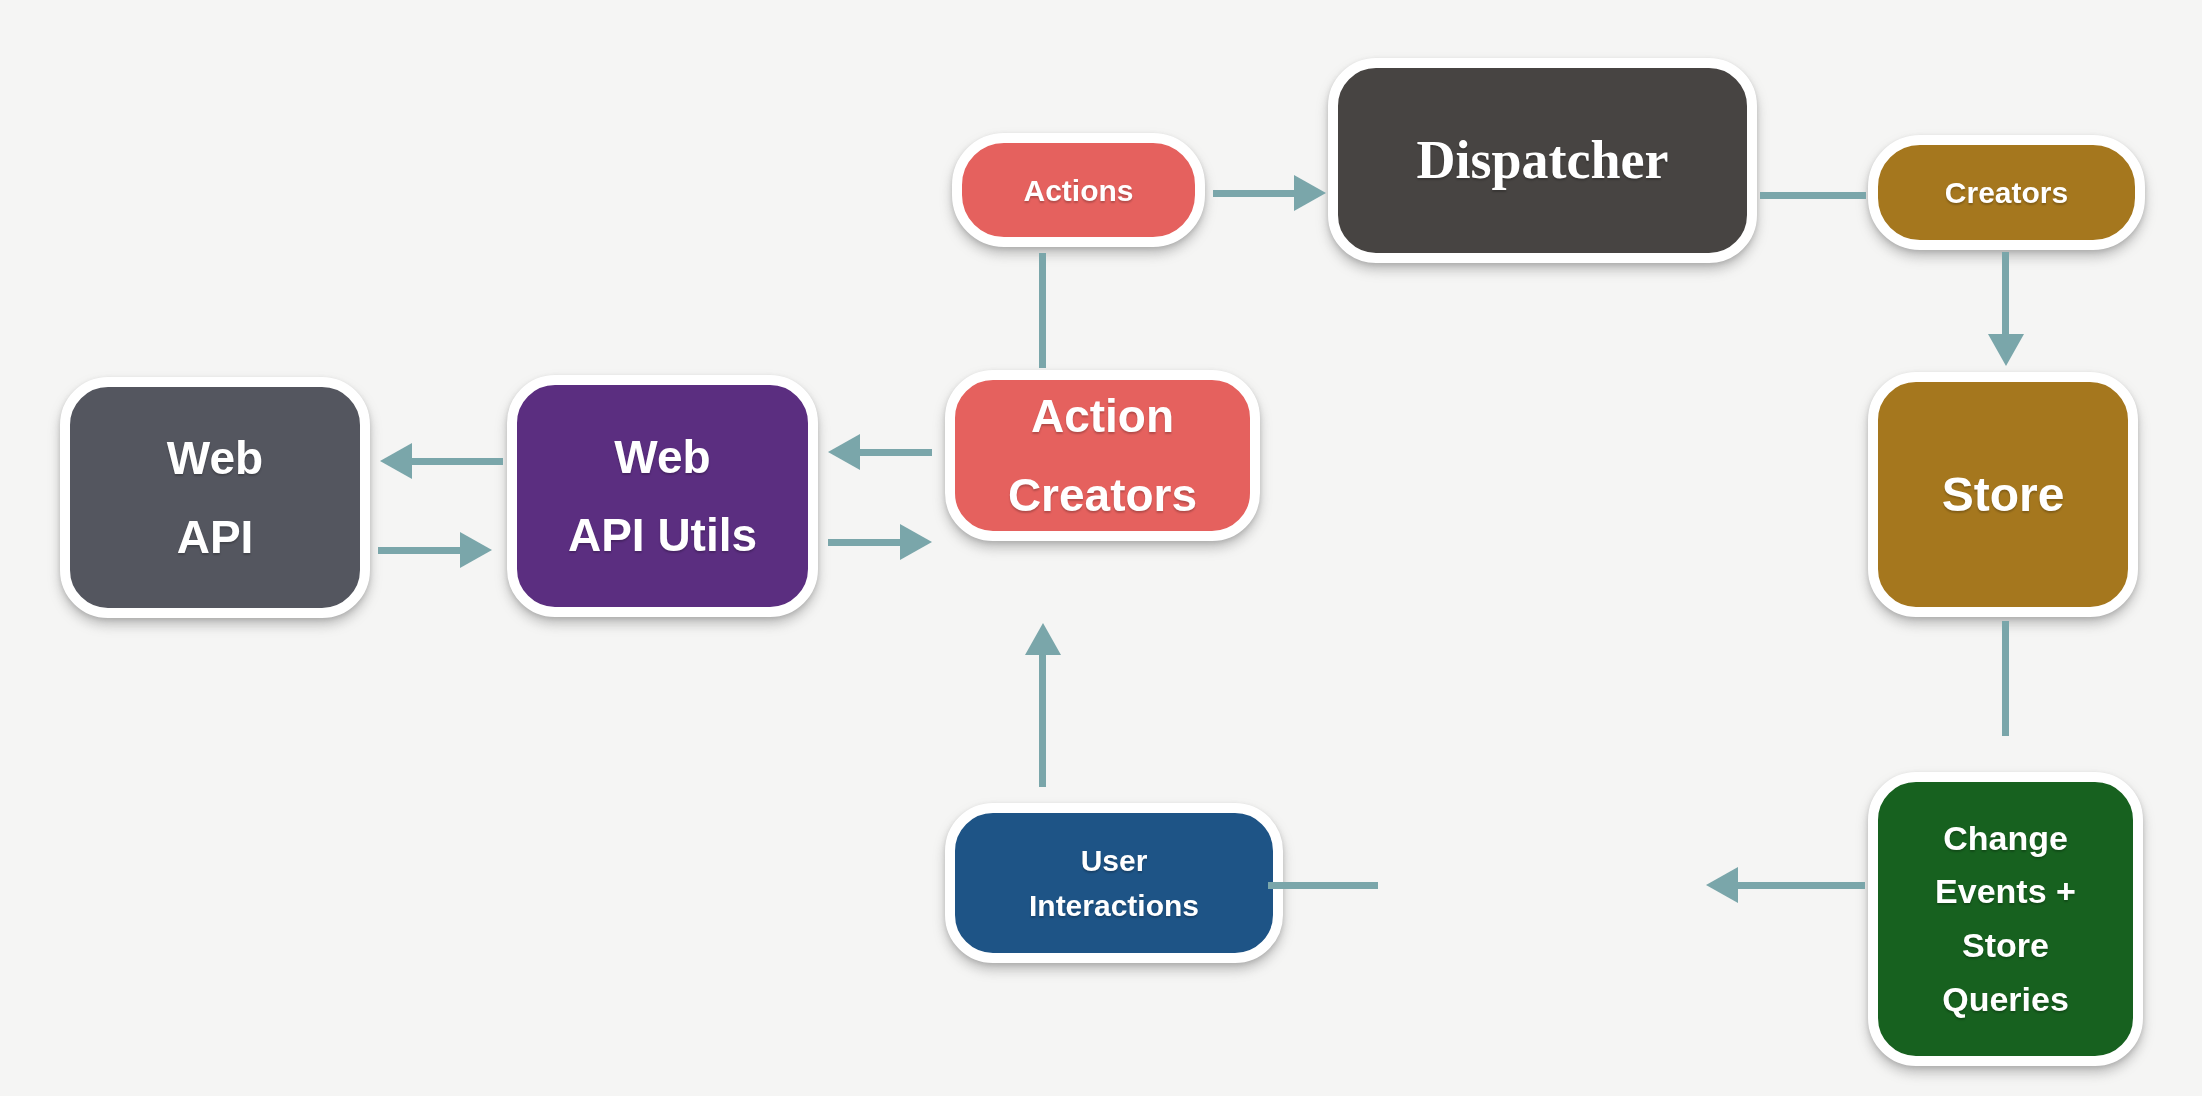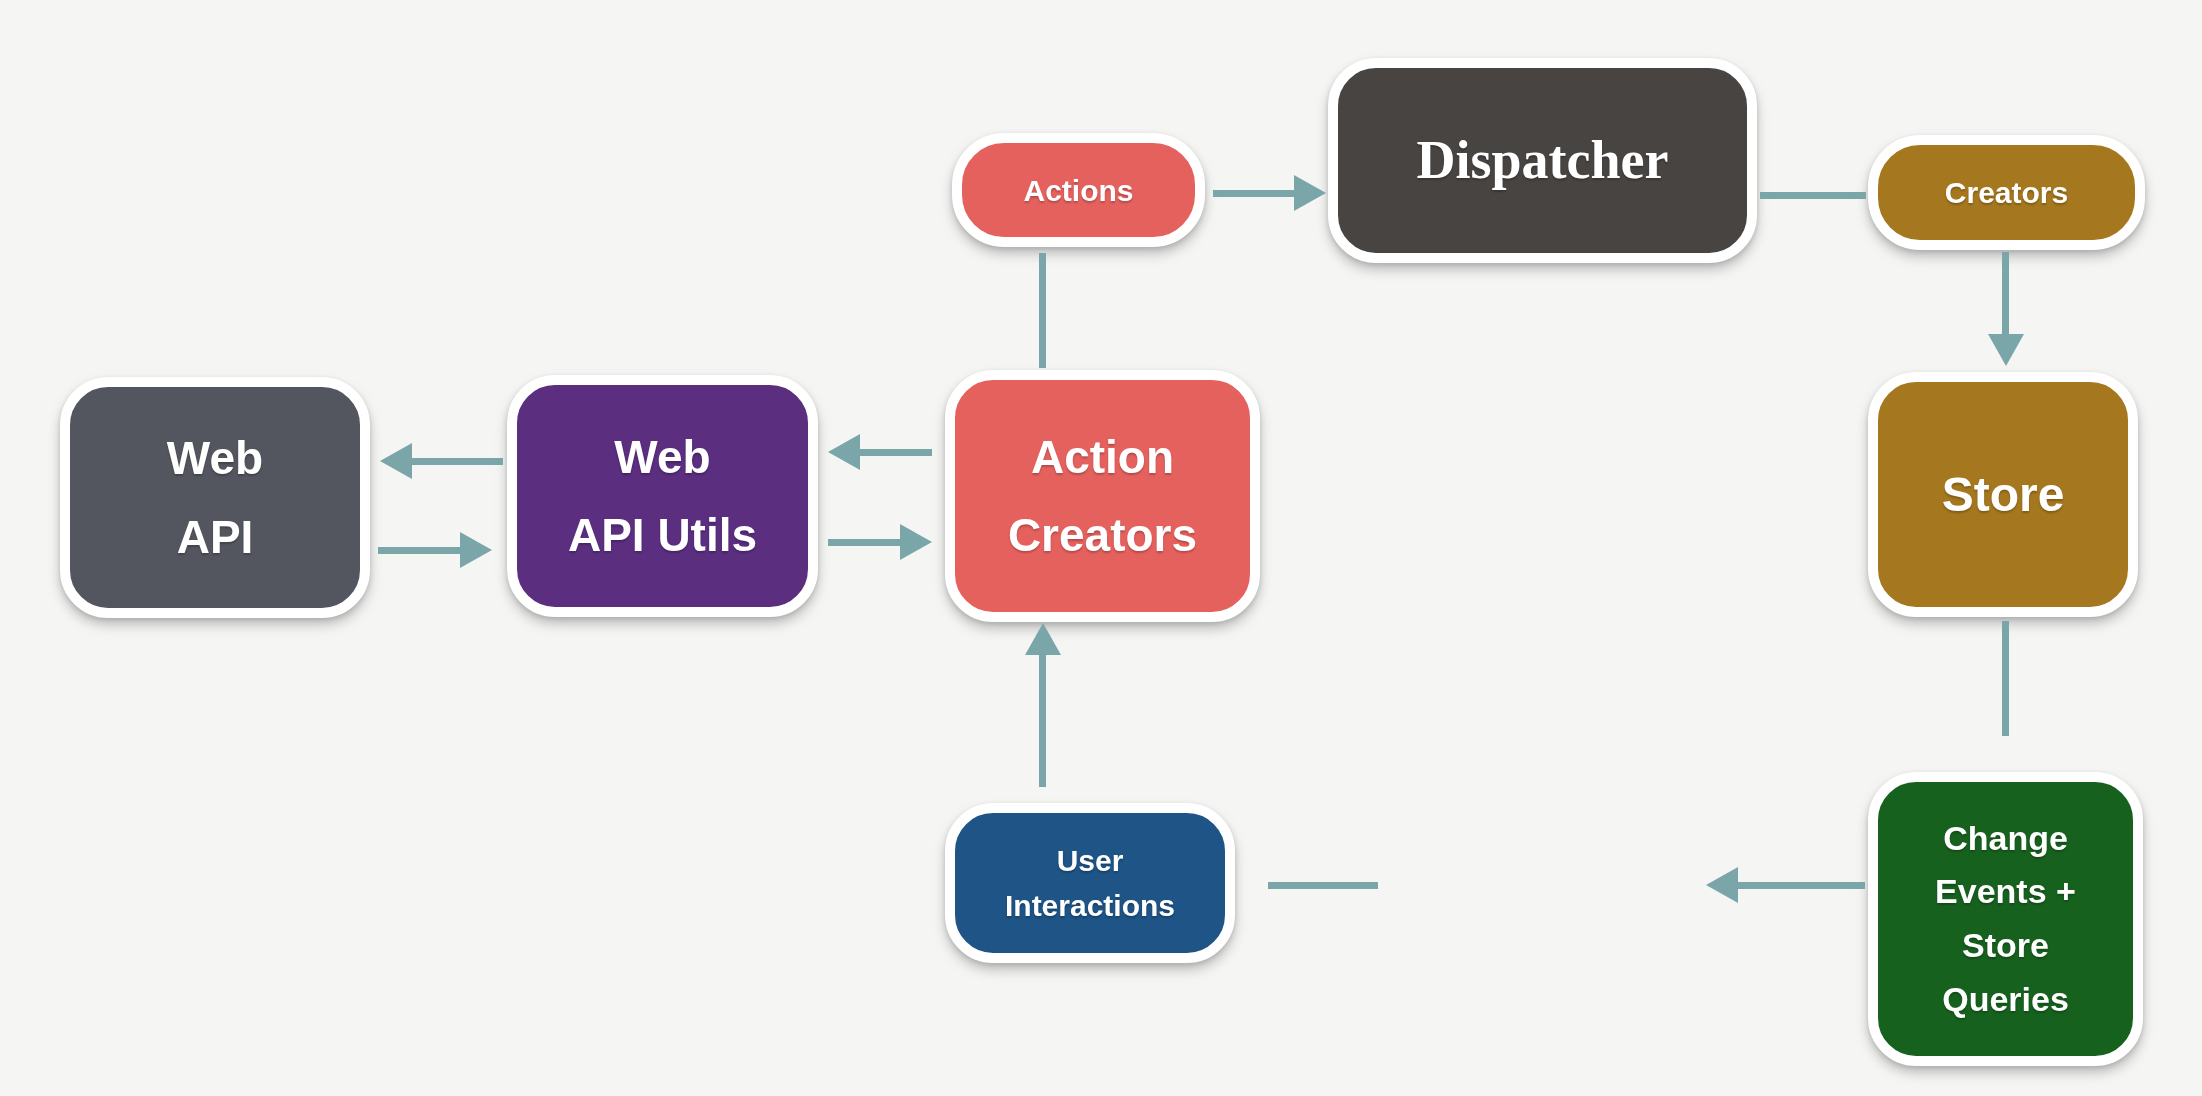--- a/index.html
+++ b/index.html
@@ -46,24 +46,24 @@
   <div class="node fs34 pill" style="left: 1868px; top: 135px; width: 277px; height: 115px; background-color: rgb(165, 119, 30);">Creators</div>
 
   <div class="node fs48" style="left: 1868px; top: 372px; width: 270px; height: 245px; background-color: rgb(165, 119, 30);">Store</div>
 
   <div class="node fs34t" style="left: 1868px; top: 738px; width: 275px; height: 294px; background-color: rgb(23, 97, 31); margin-top: 34px;">Change
 Events +
 Store
 Queries</div>
 
 
-  <div class="node fs34" style="left: 945px; top: 803px; width: 290px; height: 160px; background-color: rgb(30, 84, 134);">User
+  <div class="node fs34" style="left: 945px; top: 803px; width: 338px; height: 160px; background-color: rgb(30, 84, 134);">User
 Interactions</div>
 
-  <div class="node fs46" style="left: 945px; top: 370px; width: 315px; height: 252px; background-color: rgb(229, 97, 94);">Action
+  <div class="node fs46" style="left: 945px; top: 370px; width: 315px; height: 171px; background-color: rgb(229, 97, 94);">Action
 Creators</div>
 
   <div class="node fs46" style="left: 507px; top: 375px; width: 311px; height: 242px; background-color: rgb(91, 46, 128);">Web
 API Utils</div>
 
   <div class="node fs46" style="left: 60px; top: 377px; width: 310px; height: 241px; background-color: rgb(84, 86, 95);">Web
 API</div>
 
   <div class="line" style="left:1213px;top:190px;width:85px;height:7px;"></div>
   <div class="tri tri-right" style="left:1294px;top:175px;"></div>

